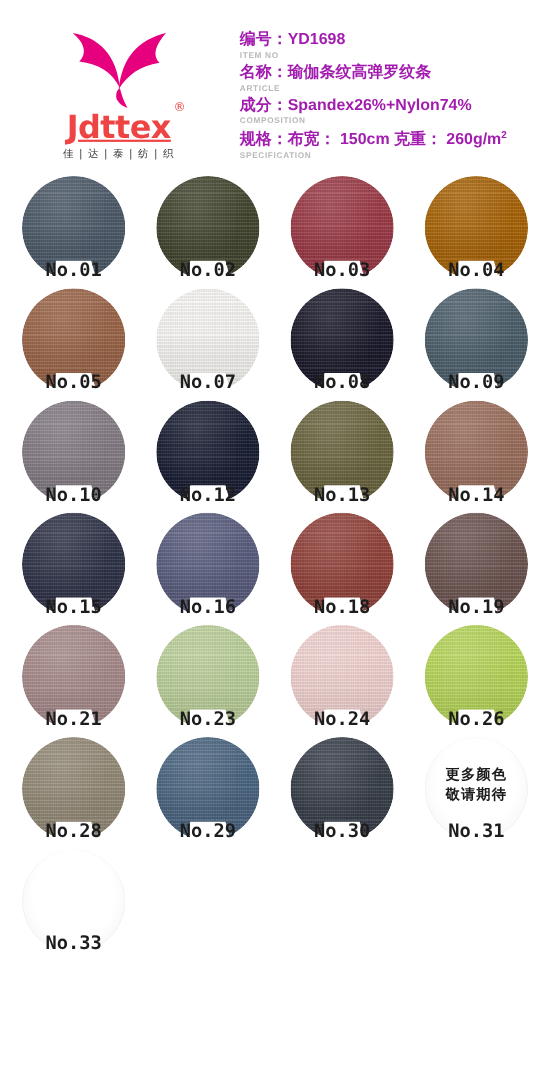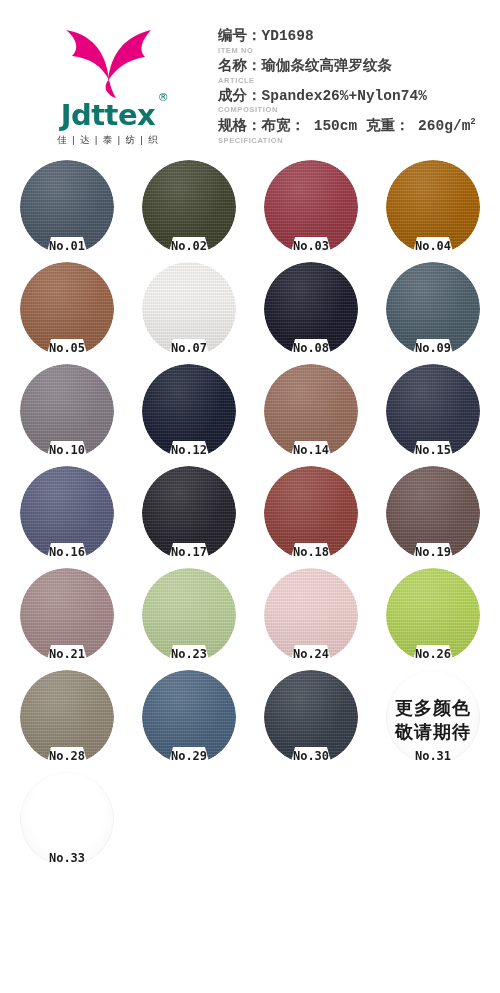--- a/index.html
+++ b/index.html
@@ -29,23 +29,24 @@
     align-items: center;
     padding-top: 10px;
   }
   .logo-mark { width: 104px; height: 76px; display: block; }
   .logo-word {
     position: relative;
     font-family: "DejaVu Sans", sans-serif;
     font-weight: bold;
     font-size: 29px;
     letter-spacing: -0.5px;
-    color: #0f766e;
+    color: #ef4444;
     line-height: 1;
     margin-top: 1px;
+    text-decoration: underline;
   }
   .logo-word .reg {
     position: absolute;
     top: -9px;
     right: -13px;
     font-size: 11px;
     font-weight: normal;
   }
   .logo-sub {
     font-family: "DejaVu Sans", sans-serif;
@@ -56,24 +57,24 @@
     white-space: nowrap;
   }
 
   .spec-block {
     flex: 1;
     padding-top: 14px;
     padding-left: 10px;
   }
   .spec-row { margin-bottom: 1px; }
   .spec-main {
-    font-family: Liberation Mono, monospace;
+    font-family: Liberation Sans, sans-serif;
     font-size: 14.5px;
     font-weight: bold;
-    color: #404040;
+    color: #a21caf;
     line-height: 1.22;
     white-space: nowrap;
   }
   .spec-main .val { font-weight: bold; }
   .spec-main sup { font-size: 9px; vertical-align: super; }
   .spec-en {
     font-family: "Liberation Sans", sans-serif;
     font-size: 7.5px;
     font-weight: bold;
     color: #b9b9b9;
@@ -172,35 +173,35 @@
   .label {
     position: absolute;
     left: 0;
     right: 0;
     bottom: -1px;
     height: 19px;
     display: flex;
     align-items: center;
     justify-content: center;
     font-family: "DejaVu Sans Mono", "Liberation Mono", monospace;
-    font-size: 12px;
+    font-size: 17px;
     font-weight: bold;
     color: #1d1d1d;
     letter-spacing: 0px;
     z-index: 3;
     pointer-events: none;
   }
 
   .inner-note {
     position: absolute;
     left: 0; right: 0;
     top: 26px;
     text-align: center;
     font-family: "DejaVu Sans", sans-serif;
-    font-size: 18px;
+    font-size: 13px;
     font-weight: bold;
     color: #1a1a1a;
     line-height: 1.35;
     z-index: 4;
     letter-spacing: 1px;
   }
 </style>
 </head>
 <body>
 
@@ -349,20 +350,30 @@
           <div class="fill" style="background: rgb(25, 30, 51);"></div>
           <div class="tex"></div>
           <div class="shade"></div>
         </div>
         <div class="label">No.12</div>
       </div>
     </div>
     <div class="cell">
       <div class="swatch-wrap">
         <div class="disc">
+          <div class="fill" style="background: rgb(107, 102, 64);"></div>
+          <div class="tex"></div>
+          <div class="shade"></div>
+        </div>
+        <div class="label">No.13</div>
+      </div>
+    </div>
+    <div class="cell">
+      <div class="swatch-wrap">
+        <div class="disc">
           <div class="fill" style="background: rgb(156, 111, 93);"></div>
           <div class="tex"></div>
           <div class="shade"></div>
         </div>
         <div class="label">No.14</div>
       </div>
     </div>
     <div class="cell">
       <div class="swatch-wrap">
         <div class="disc">
@@ -374,30 +385,20 @@
       </div>
     </div>
     <div class="cell">
       <div class="swatch-wrap">
         <div class="disc">
           <div class="fill" style="background: rgb(90, 94, 126);"></div>
           <div class="tex"></div>
           <div class="shade"></div>
         </div>
         <div class="label">No.16</div>
-      </div>
-    </div>
-    <div class="cell">
-      <div class="swatch-wrap">
-        <div class="disc">
-          <div class="fill" style="background: rgb(38, 36, 44);"></div>
-          <div class="tex"></div>
-          <div class="shade"></div>
-        </div>
-        <div class="label">No.17</div>
       </div>
     </div>
     <div class="cell">
       <div class="swatch-wrap">
         <div class="disc">
           <div class="fill" style="background: rgb(147, 67, 60);"></div>
           <div class="tex"></div>
           <div class="shade"></div>
         </div>
         <div class="label">No.18</div>

